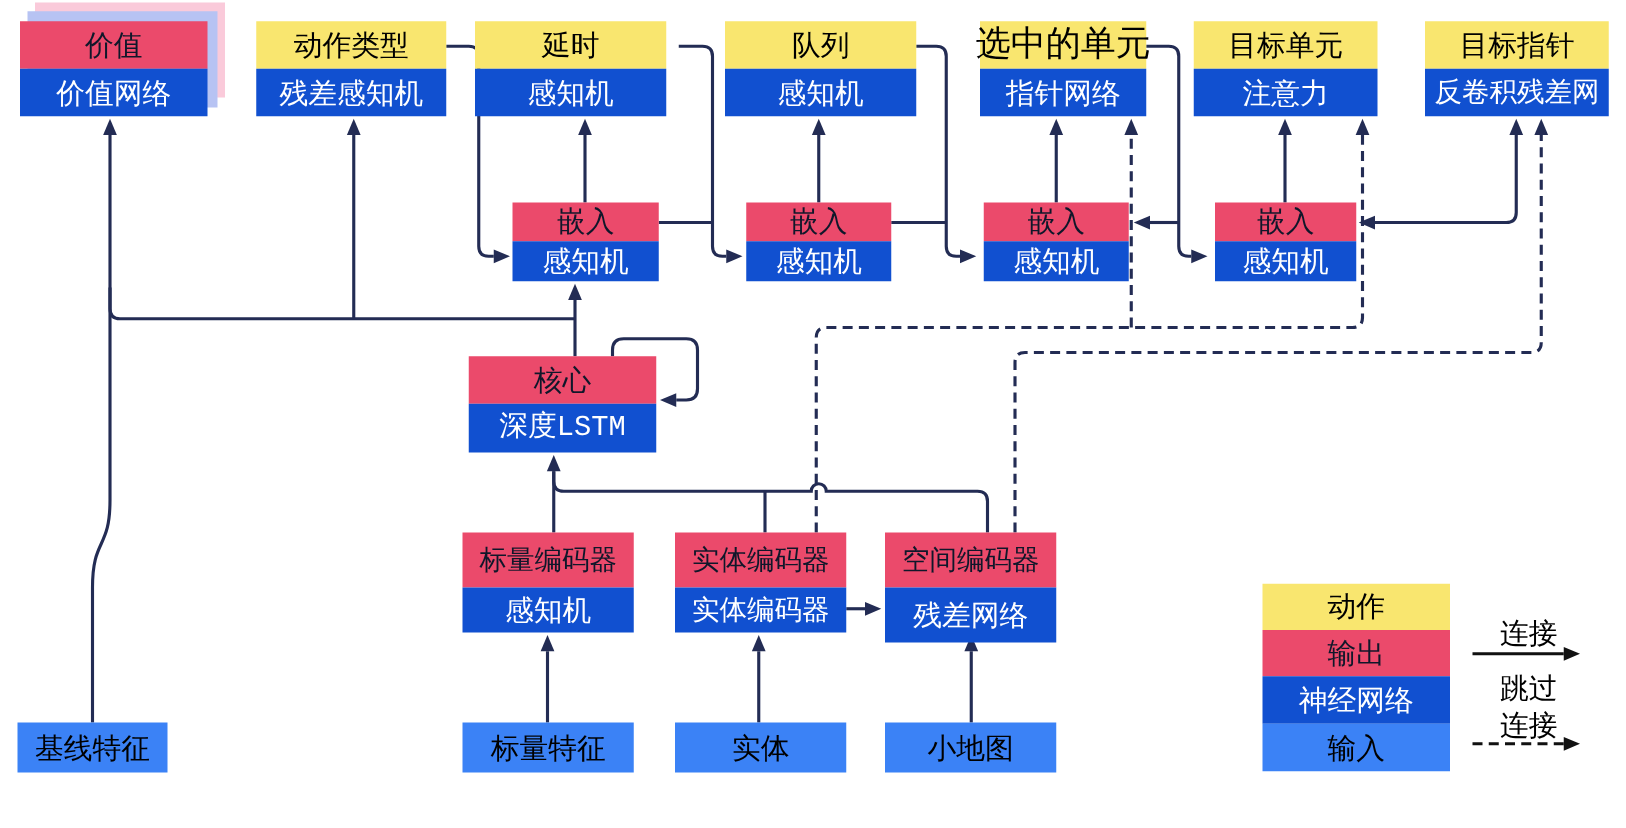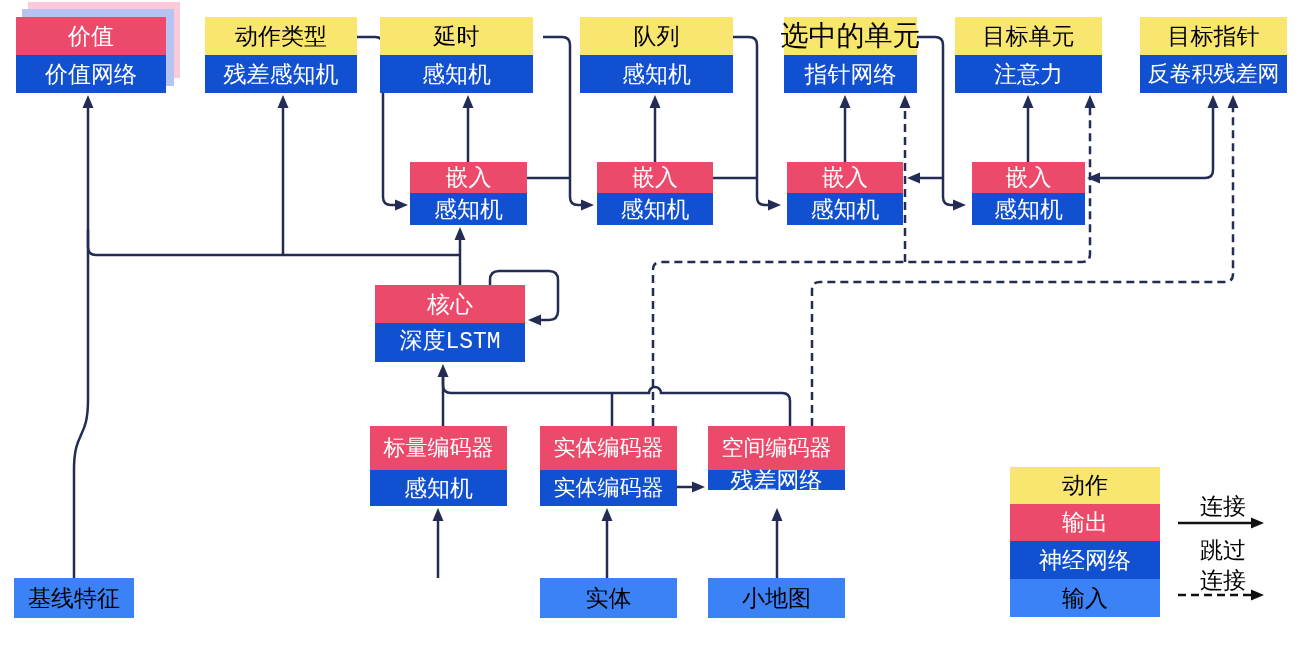--- a/index.html
+++ b/index.html
@@ -5,21 +5,21 @@
   html,body{margin:0;padding:0;background:#ffffff;}
   #stage{
     position:relative;width:1301px;height:662px;background:#ffffff;overflow:hidden;
     font-family:"Liberation Serif","DejaVu Serif",serif;
   }
   svg.wires{position:absolute;left:0;top:0;z-index:1;}
   .node{position:absolute;z-index:2;display:flex;flex-direction:column;text-align:center;}
   .row{display:flex;align-items:center;justify-content:center;line-height:1;
        font-size:23px;white-space:nowrap;}
   .yellow{background:#F9E66F;color:#000;}
-  .red{background:#EB4A6B;color:#ffffff;}
+  .red{background:#EB4A6B;color:#0f172a;}
   .blue{background:#1150D0;color:#fff;}
   .green{background:#3b82f6;color:#000;}
   .shadow-card{position:absolute;z-index:1;}
   .pinkcard{background:#FACADA;}
   .pericard{background:#B7C3F3;}
   .legend-label{position:absolute;z-index:2;font-size:23px;color:#000;text-align:center;line-height:1.1;}
 </style>
 </head>
 <body>
 
@@ -169,25 +169,28 @@
   <div class="node" style="left:370px;top:426px;width:137px;">
     <div class="row red" style="height:44px;font-size:22px;">标量编码器</div>
     <div class="row blue" style="height:36px;">感知机</div>
   </div>
   <div class="node" style="left:540px;top:426px;width:137px;">
     <div class="row red" style="height:44px;font-size:22px;">实体编码器</div>
     <div class="row blue" style="height:36px;font-size:22px;">实体编码器</div>
   </div>
   <div class="node" style="left:708px;top:426px;width:137px;">
     <div class="row red" style="height:44px;font-size:22px;">空间编码器</div>
-    <div class="row blue" style="height:20px;">残差网络</div>
+    <div class="row blue" style="height:44px;">残差网络</div>
   </div>
 
   <div class="node" style="left:14px;top:578px;width:120px;">
     <div class="row green" style="height:40px;">基线特征</div>
+  </div>
+  <div class="node" style="left:370px;top:578px;width:137px;">
+    <div class="row green" style="height:40px;">标量特征</div>
   </div>
   <div class="node" style="left:540px;top:578px;width:137px;">
     <div class="row green" style="height:40px;">实体</div>
   </div>
   <div class="node" style="left:708px;top:578px;width:137px;">
     <div class="row green" style="height:40px;">小地图</div>
   </div>
 
   <div class="node" style="left:1010px;top:467px;width:150px;">
     <div class="row yellow" style="height:37px;">动作</div>

